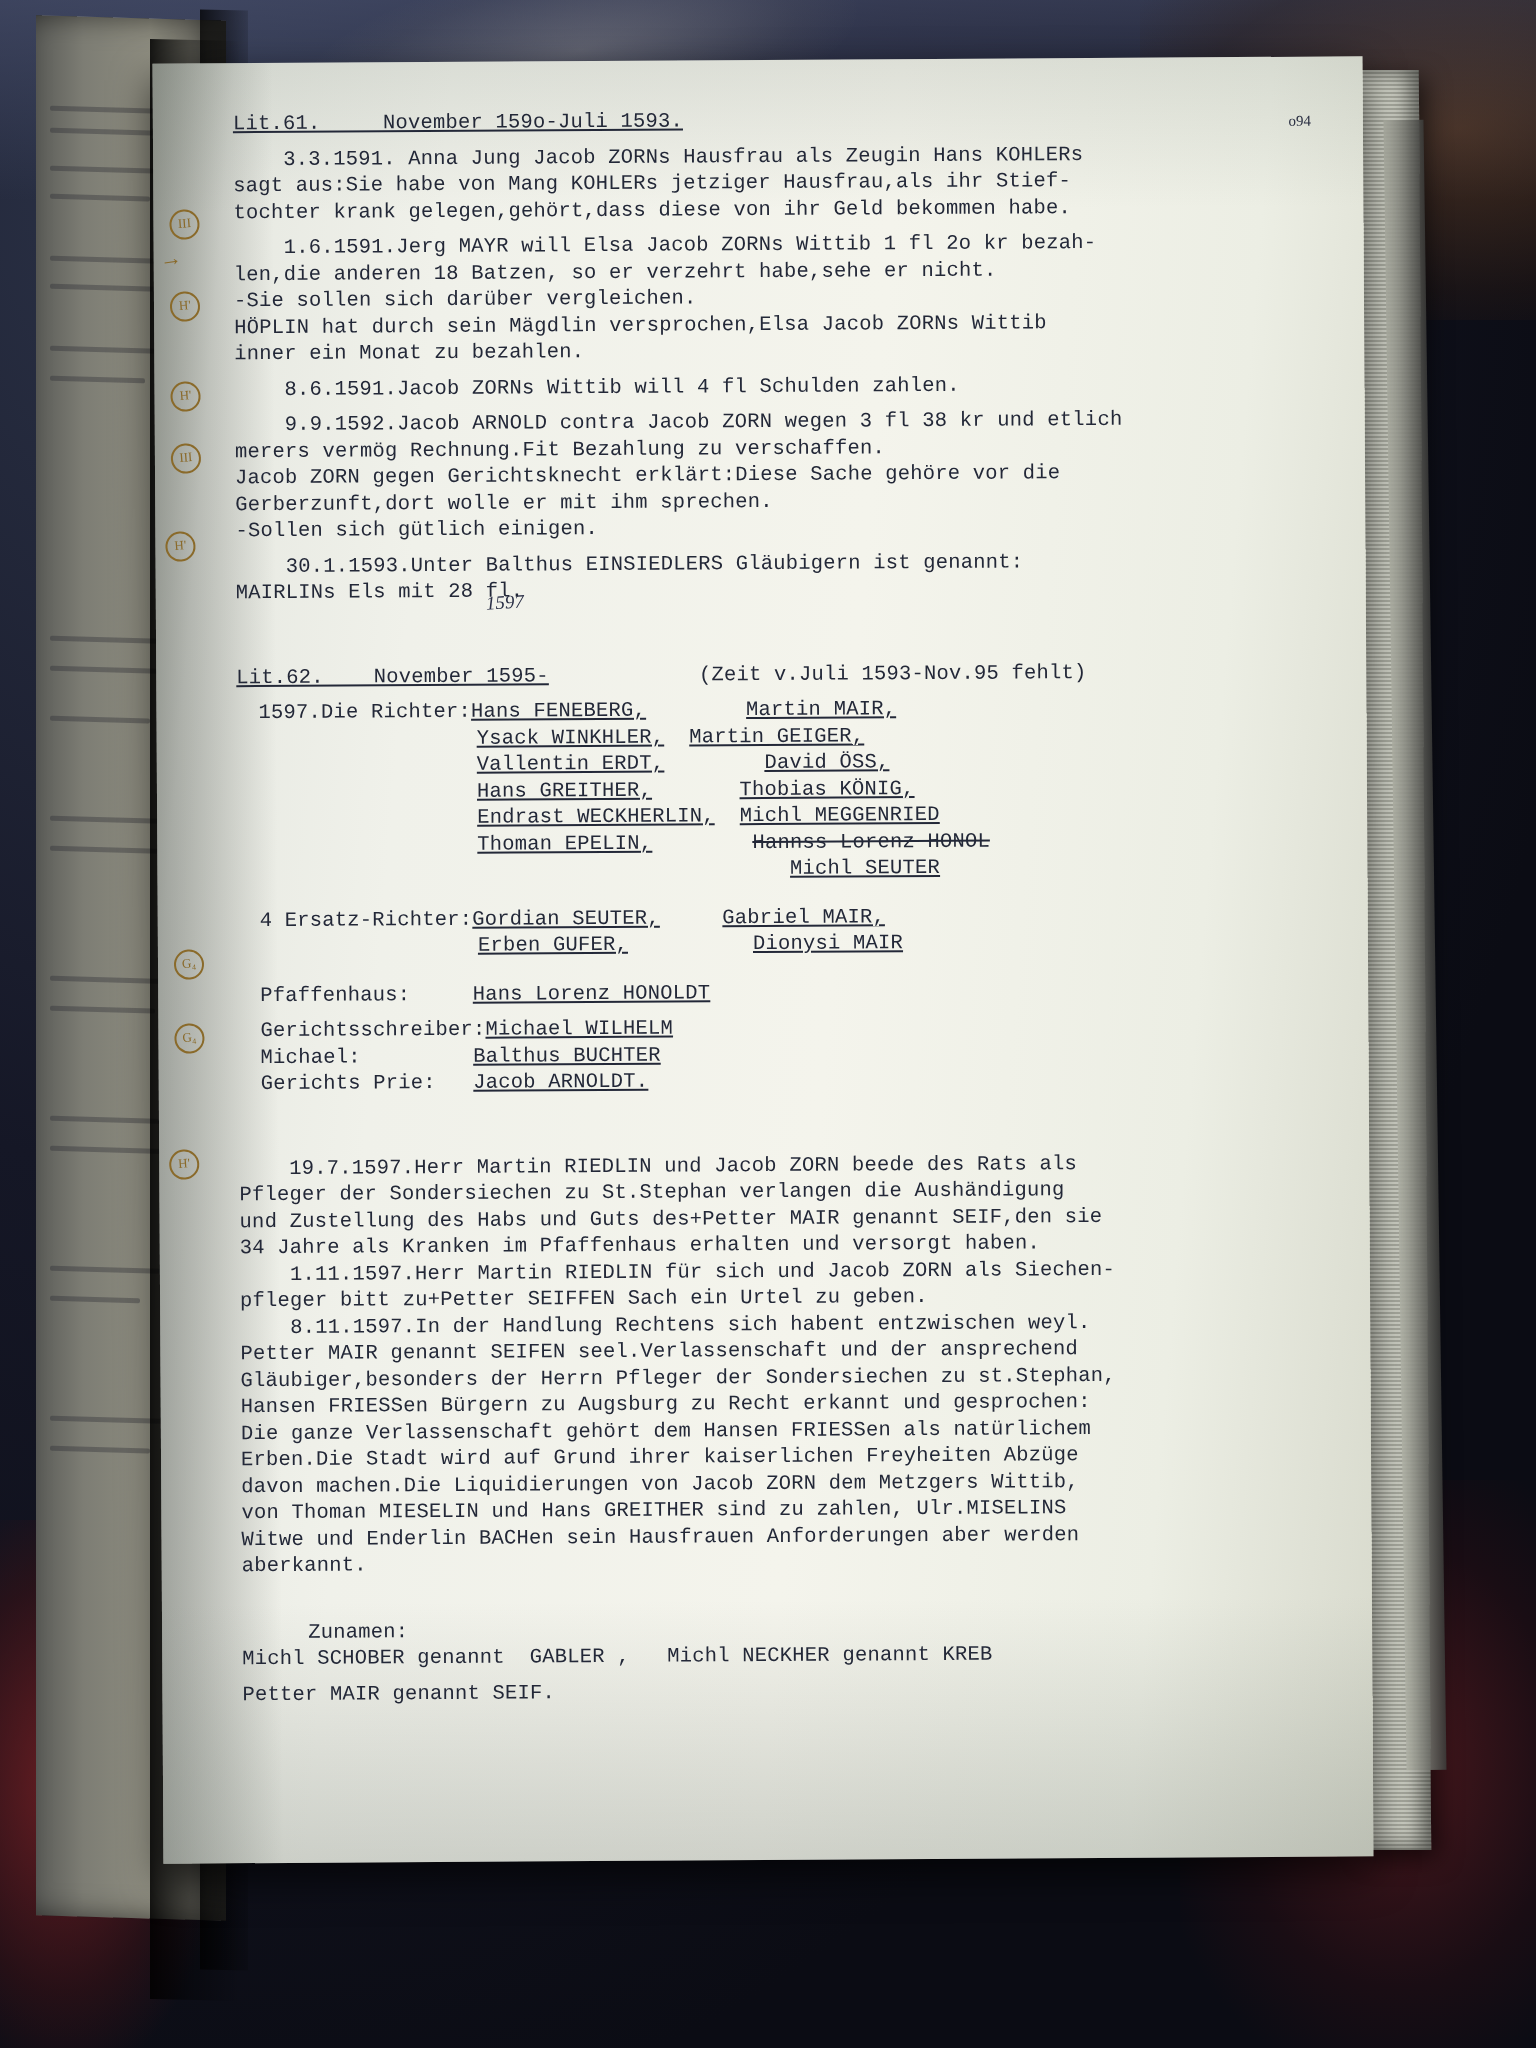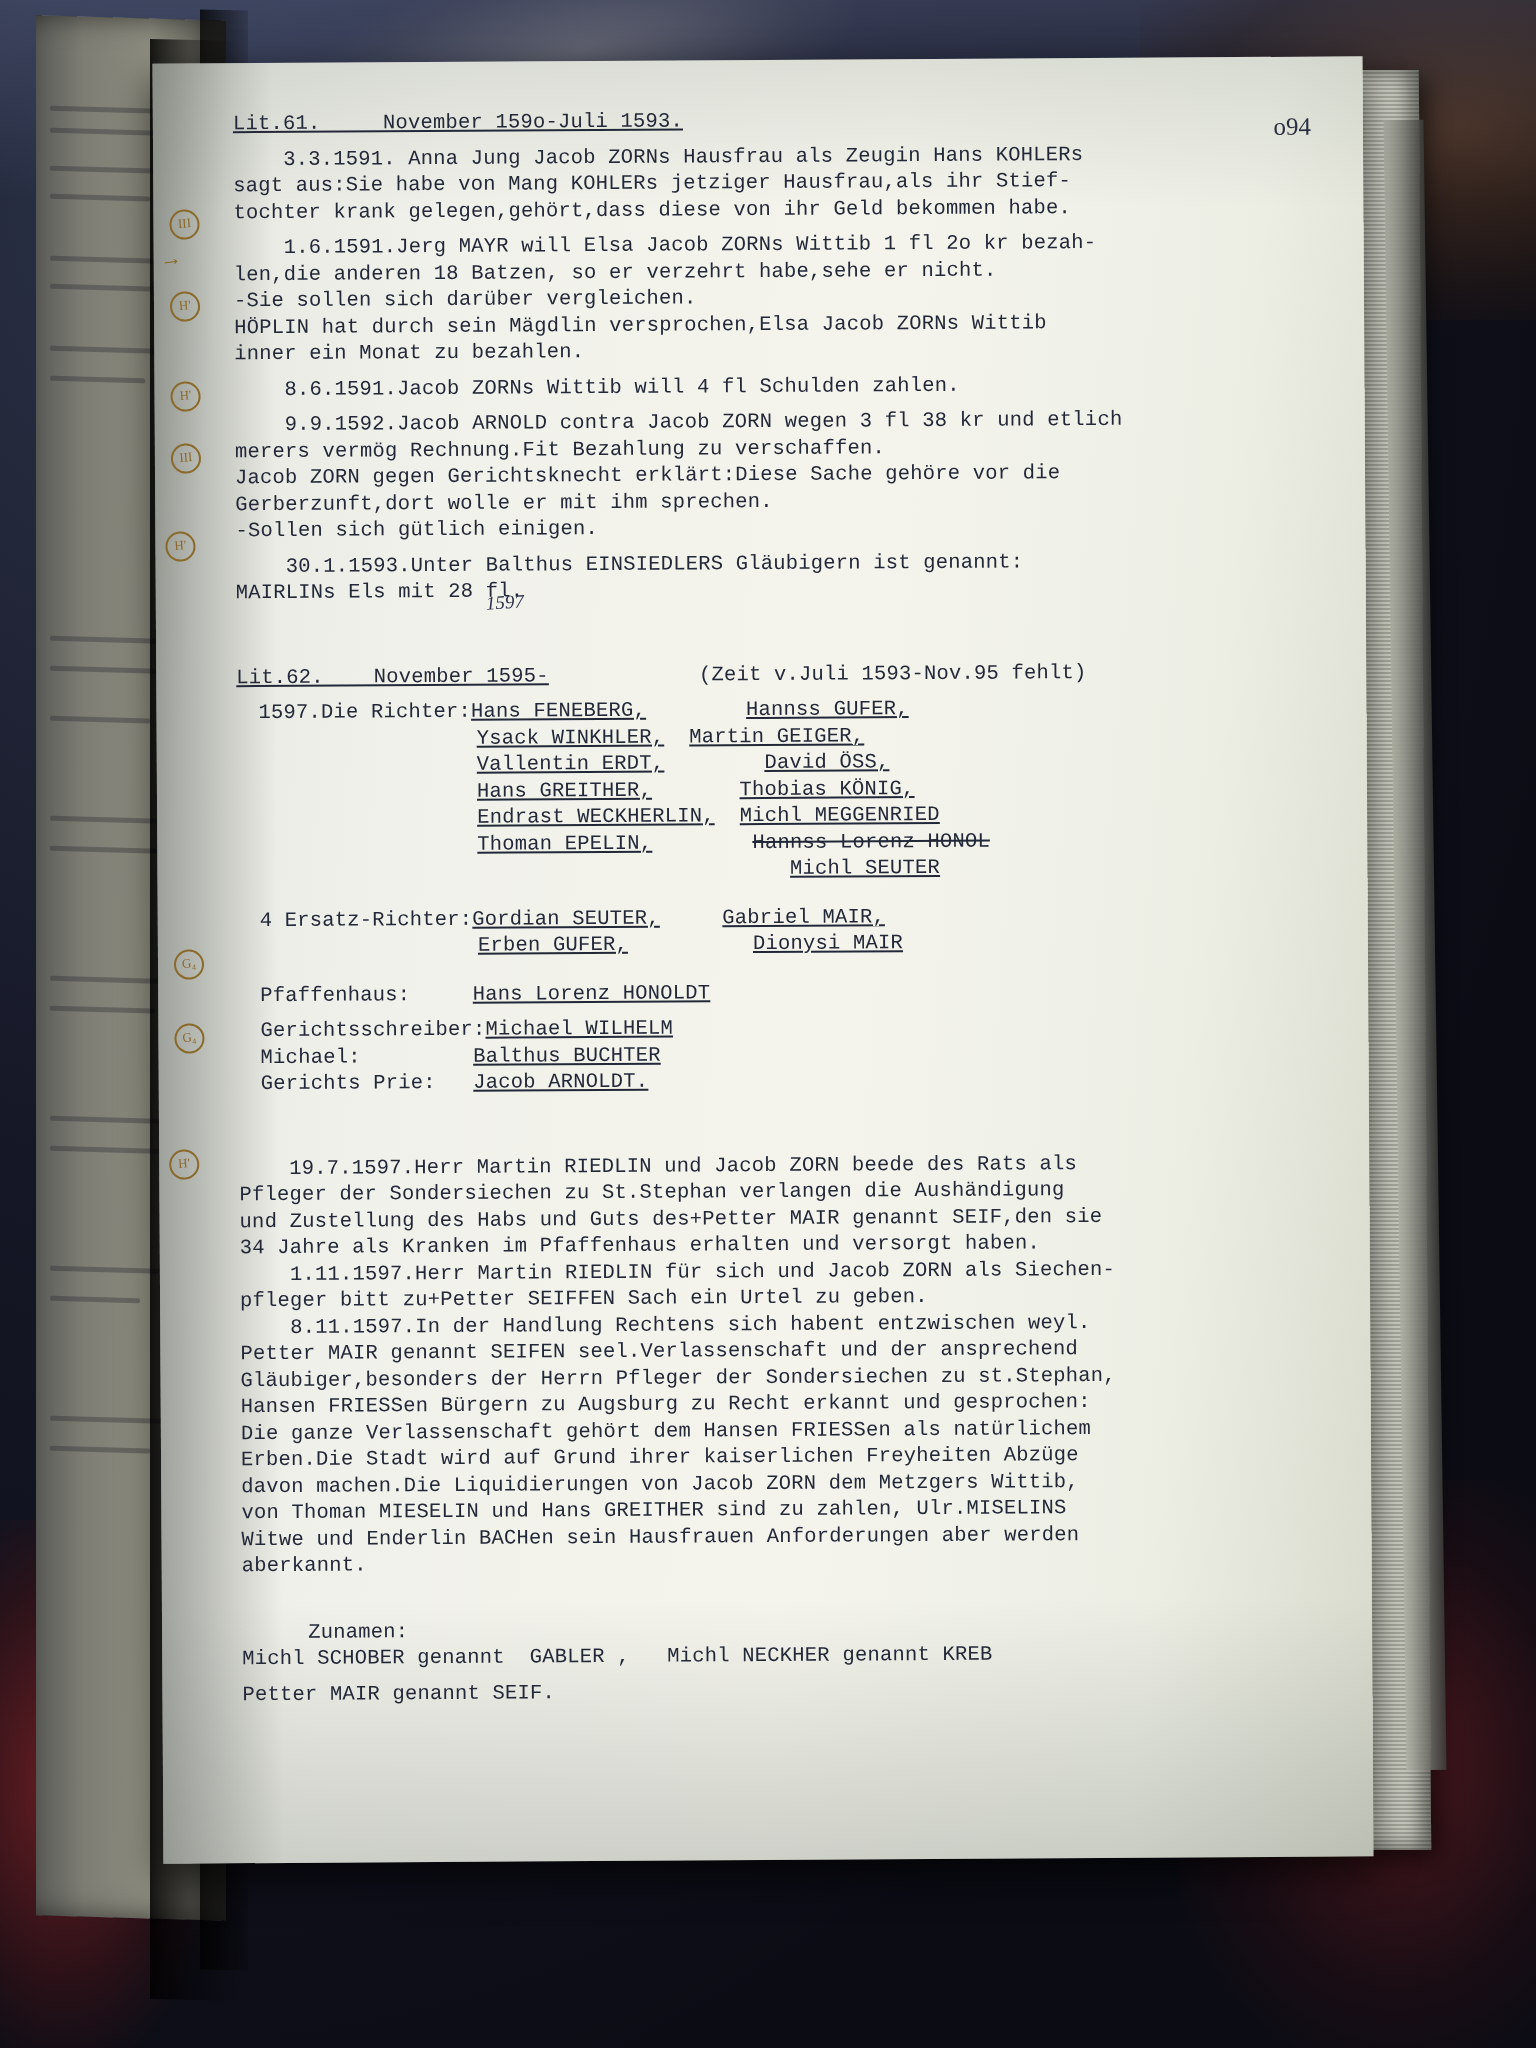--- a/index.html
+++ b/index.html
@@ -151,21 +151,21 @@
   .u  { text-decoration: underline; text-decoration-thickness: 1.5px; text-underline-offset: 2px; }
   .strike { text-decoration: line-through; }
   .gap-s { height: 9px; }
   .gap-m { height: 22px; }
   .gap-l { height: 40px; }
   .gap-xl { height: 58px; }
 
   .pagenum {
     position: absolute;
     right: 52px; top: 56px;
-    font-size: 25px;
+    font-size: 15px;
     color: #2a2f42;
     font-family: "Liberation Serif", serif;
   }
 
   
   .mark {
     position: absolute;
     width: 26px; height: 26px;
     border: 2px solid #8a6a2a;
     border-radius: 50%;
@@ -291,21 +291,21 @@
       <div>
         <div class="ln">    30.1.1593.Unter Balthus EINSIEDLERS Gläubigern ist genannt:</div>
         <div class="ln">MAIRLINs Els mit 28 fl.</div>
       </div>
 
       <div class="gap-xl"></div>
 
       <div class="ln"><span class="u">Lit.62.    November 1595-</span>            <span>(Zeit v.Juli 1593-Nov.95 fehlt)</span></div>
       <div class="gap-s"></div>
 
-      <div class="ln indent2"><span>1597.Die Richter:</span><span class="u">Hans FENEBERG,</span>        <span class="u">Hannss GUFER,</span></div>
+      <div class="ln indent2"><span>1597.Die Richter:</span><span class="u">Hans FENEBERG,</span>        <span class="u">Martin MAIR,</span></div>
       <div class="ln" style="padding-left:240px;"><span class="u">Ysack WINKHLER,</span>  <span class="u">Martin GEIGER,</span></div>
       <div class="ln" style="padding-left:240px;"><span class="u">Vallentin ERDT,</span>        <span class="u">David ÖSS,</span></div>
       <div class="ln" style="padding-left:240px;"><span class="u">Hans GREITHER,</span>       <span class="u">Thobias KÖNIG,</span></div>
       <div class="ln" style="padding-left:240px;"><span class="u">Endrast WECKHERLIN,</span>  <span class="u">Michl MEGGENRIED</span></div>
       <div class="ln" style="padding-left:240px;"><span class="u">Thoman EPELIN,</span>        <span class="u strike">Hannss Lorenz HONOL</span></div>
       <div class="ln" style="padding-left:240px;">                         <span class="u">Michl SEUTER</span></div>
 
       <div class="gap-m"></div>
 
       <div class="ln indent2"><span>4 Ersatz-Richter:</span><span class="u">Gordian SEUTER,</span>     <span class="u">Gabriel MAIR,</span></div>

